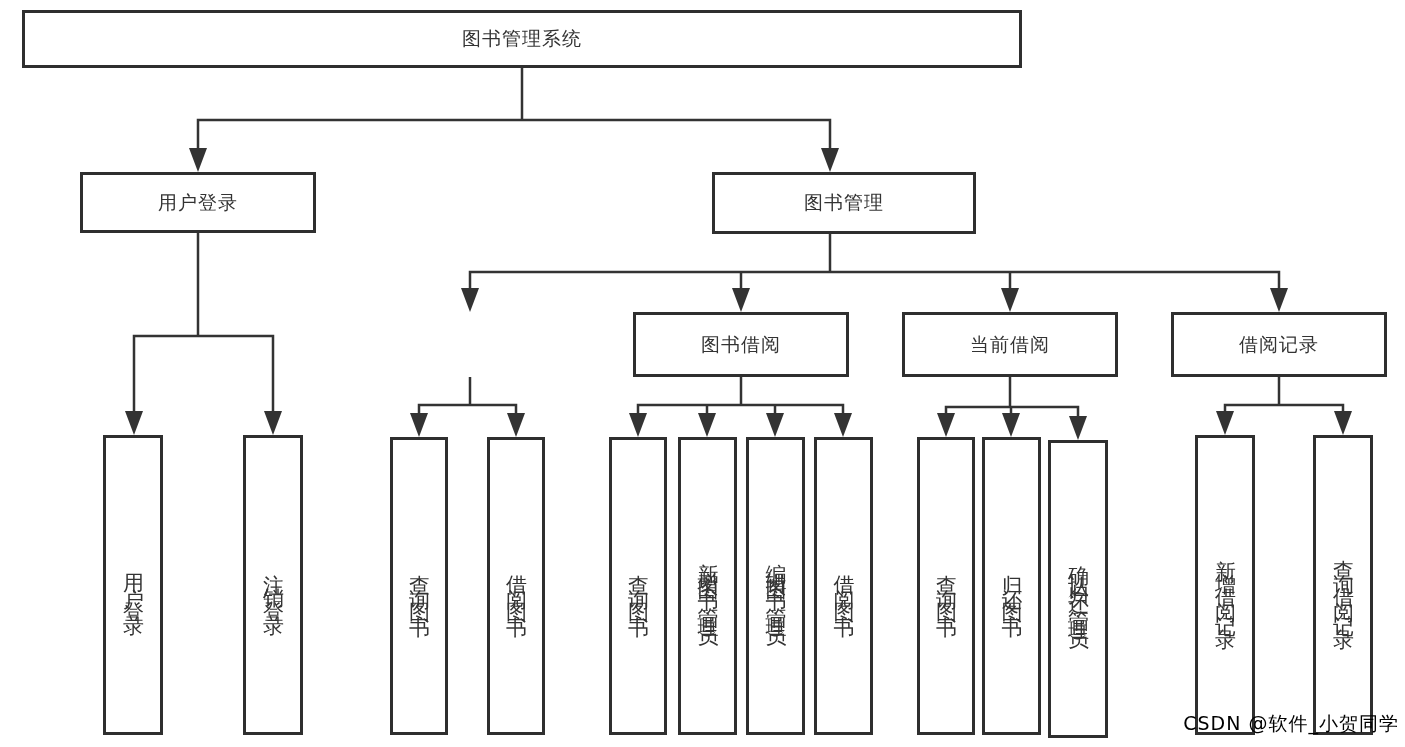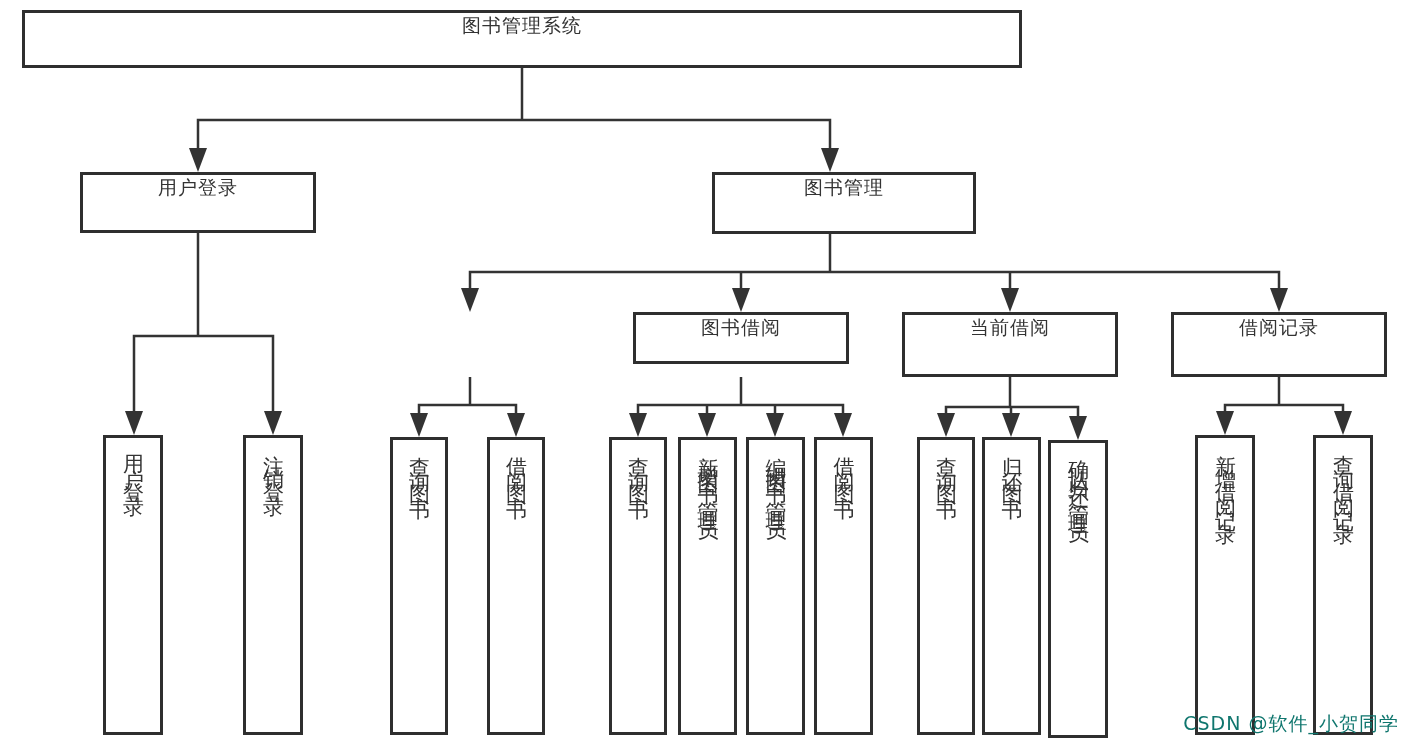--- a/index.html
+++ b/index.html
@@ -4,32 +4,32 @@
 <style>
   html,body{margin:0;padding:0;background:#ffffff;}
   .stage{
     position:relative;width:1405px;height:747px;background:#ffffff;
     font-family:"DejaVu Sans","Liberation Sans",sans-serif;color:#333333;
     overflow:hidden;
   }
   .lines{position:absolute;left:0;top:0;pointer-events:none;}
   .node{
     position:absolute;background:#ffffff;border:3px solid #2f2f2f;
-    box-sizing:border-box;display:flex;justify-content:center;
+    box-sizing:border-box;display:flex;align-items:center;justify-content:center;
     color:#333333;
   }
   .hbox{font-size:19px;letter-spacing:1px;white-space:nowrap;}
   .vbox{overflow:hidden;}
   .vtext{
     writing-mode:vertical-rl;text-orientation:mixed;
     line-height:1;letter-spacing:14px;font-size:21px;
   }
   .vtext.long{letter-spacing:9px;font-size:21px;}
   .watermark{
-    position:absolute;right:6px;top:711px;font-size:19px;color:#0f766e;
+    position:absolute;right:6px;top:711px;font-size:19px;color:#000000;
     letter-spacing:1px;white-space:nowrap;z-index:5;
   }
 </style>
 </head>
 <body>
 
 <div class="stage">
 
   <svg class="lines" width="1405" height="747" viewBox="0 0 1405 747">
     <g stroke="#333333" stroke-width="2.5" fill="none">
@@ -87,21 +87,21 @@
     <span>图书管理系统</span>
   </div>
 
   <div class="node hbox" style="left:80px;top:172px;width:236px;height:61px;">
     <span>用户登录</span>
   </div>
   <div class="node hbox" style="left:712px;top:172px;width:264px;height:62px;">
     <span>图书管理</span>
   </div>
 
-  <div class="node hbox" style="left:633px;top:312px;width:216px;height:52px;">
+  <div class="node hbox" style="left:633px;top:312px;width:216px;height:65px;">
     <span>图书借阅</span>
   </div>
   <div class="node hbox" style="left:902px;top:312px;width:216px;height:65px;">
     <span>当前借阅</span>
   </div>
   <div class="node hbox" style="left:1171px;top:312px;width:216px;height:65px;">
     <span>借阅记录</span>
   </div>
 
   <div class="node vbox" style="left:103px;top:435px;width:60px;height:300px;">

